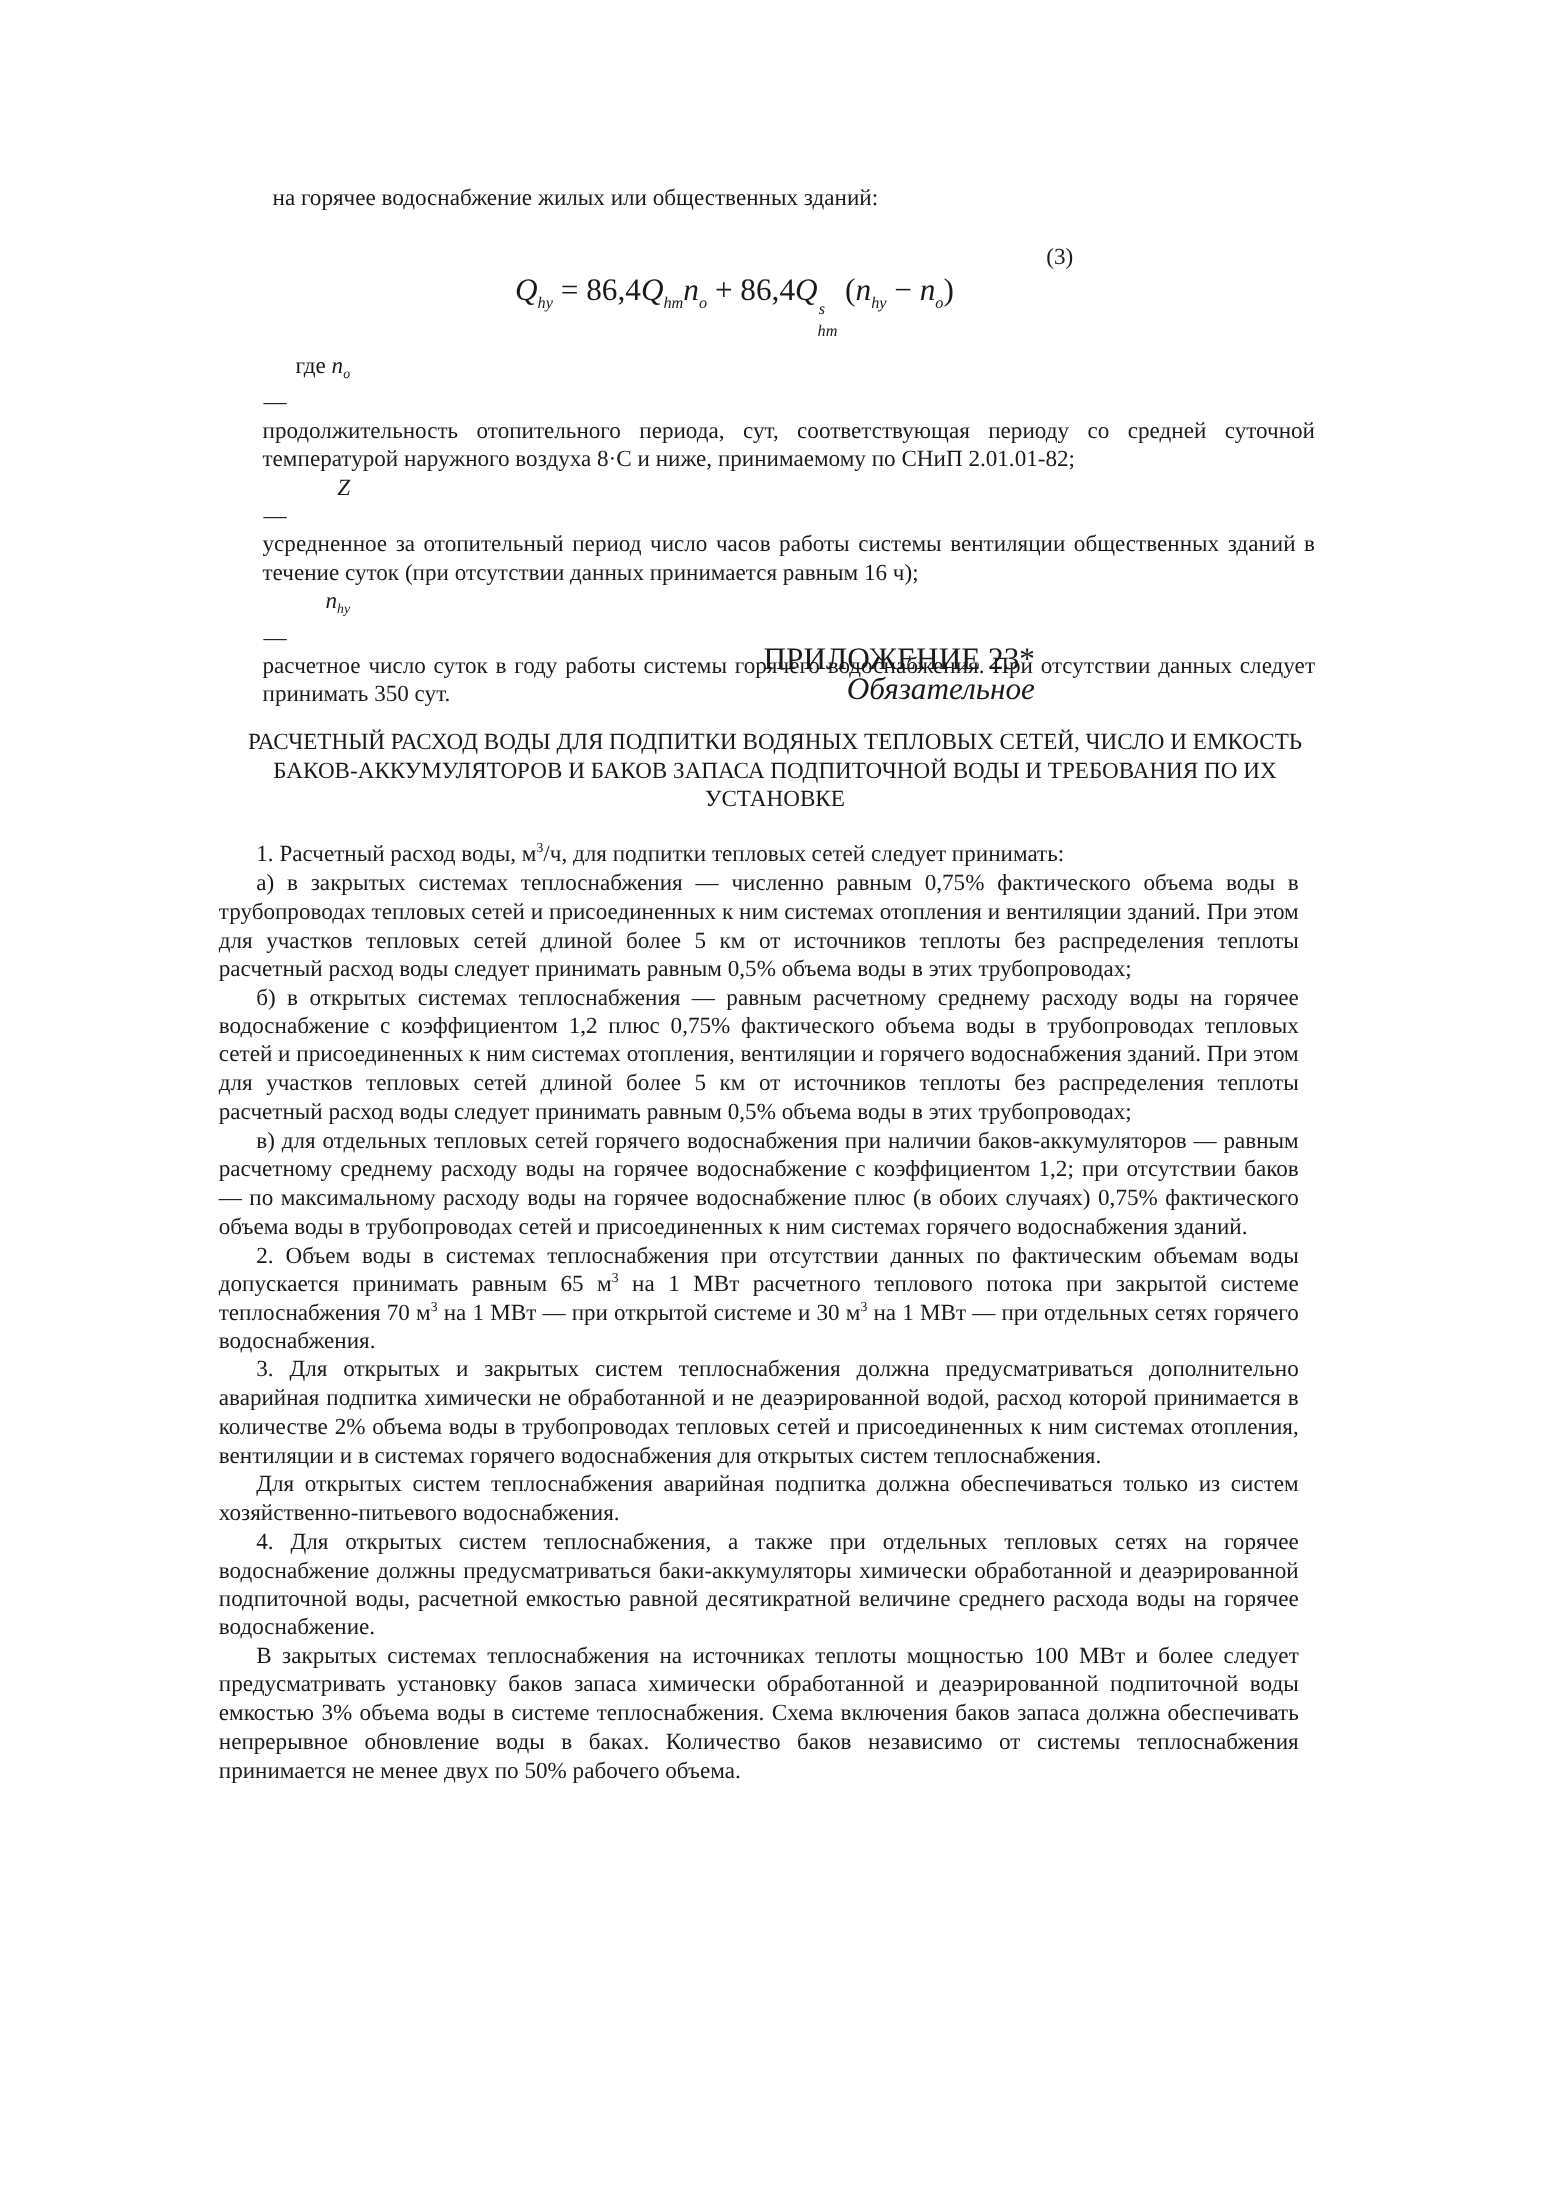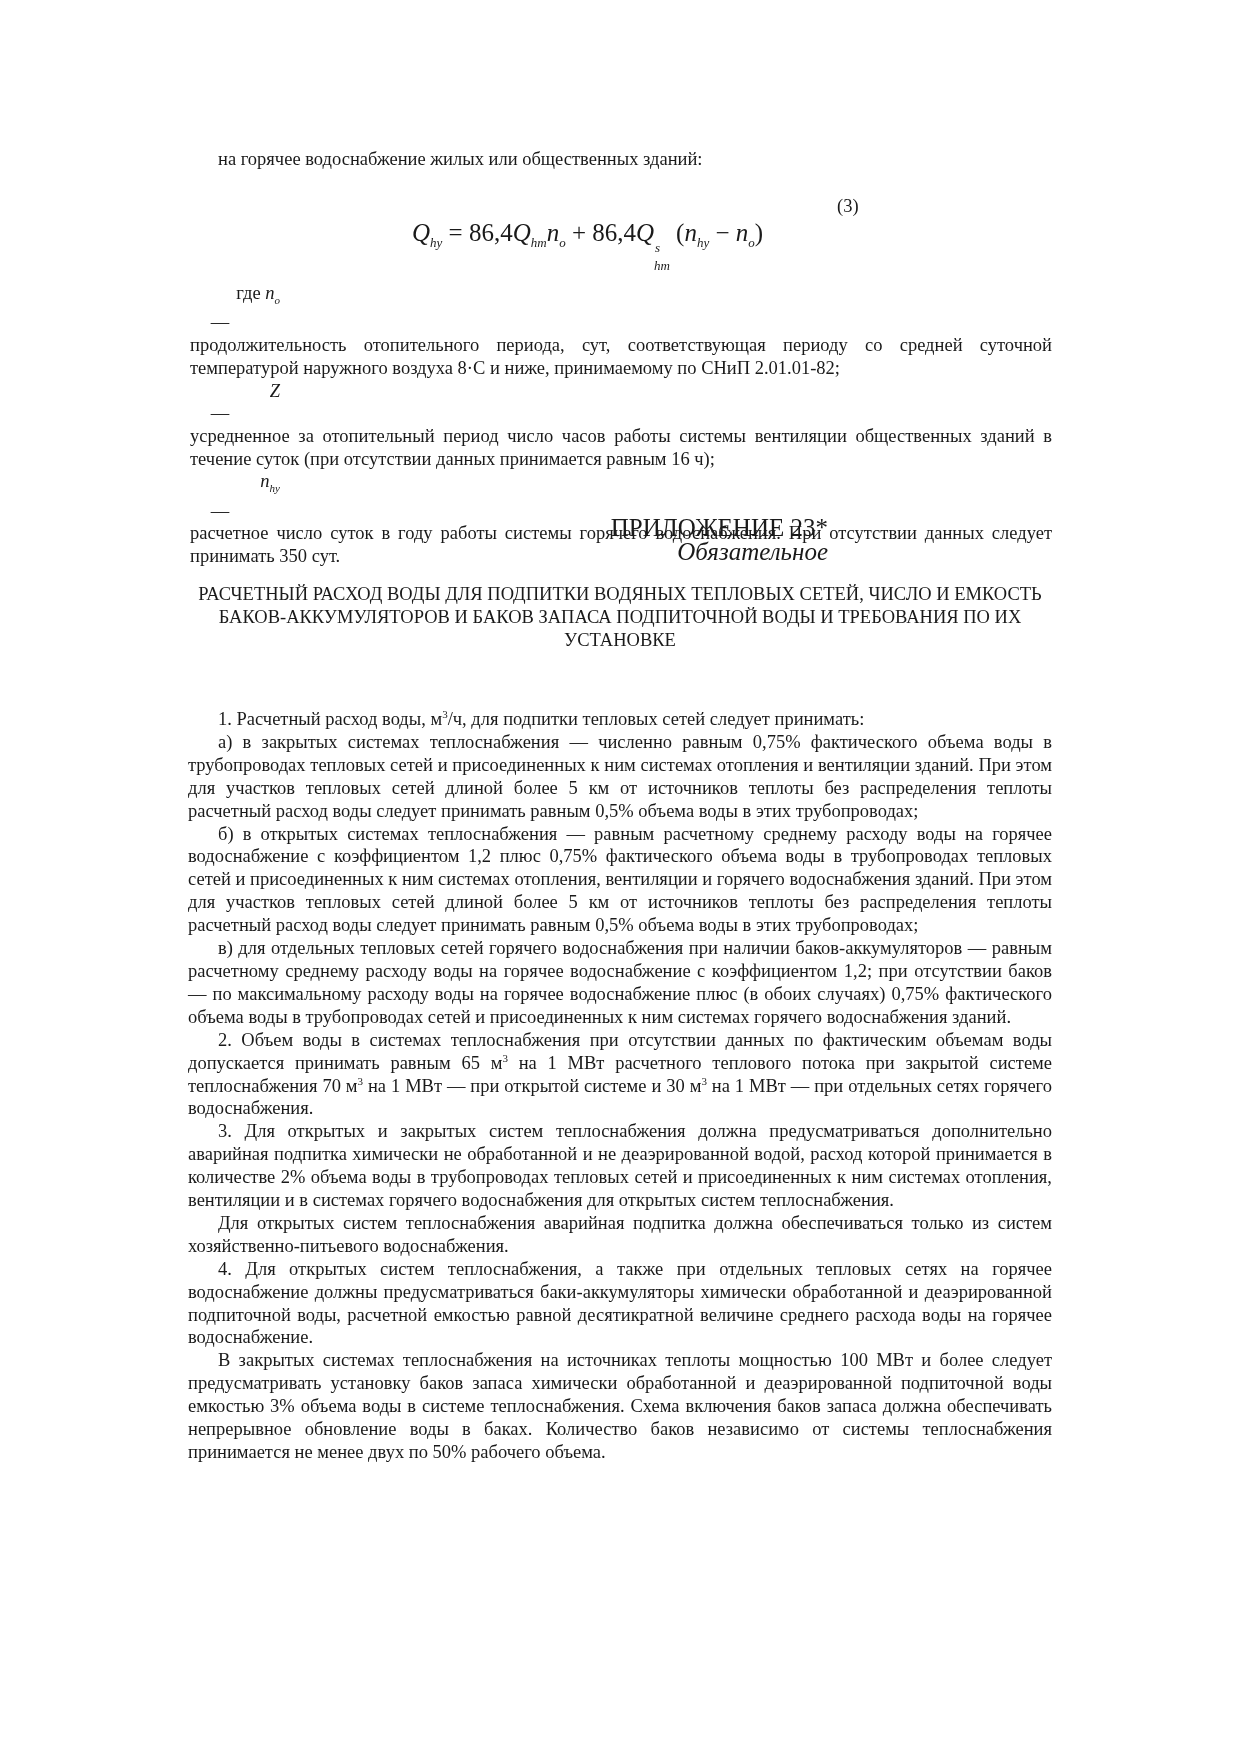--- a/index.html
+++ b/index.html
@@ -14,28 +14,28 @@
   .formula .ss { display: inline-block; position: relative; width: 22px; }
   .formula .ss .s-sup { position: absolute; left: 1px; top: -8px; font-size: 13px; font-style: italic; }
   .formula .ss .s-sub { position: absolute; left: 0; top: 10px; font-size: 13px; font-style: italic; }
 
   .defs { position: absolute; left: 190px; top: 282px; width: 862px; font-size: 18.5px; line-height: 22.7px; }
   .def-row { display: flex; flex-direction: column; }
   .def-sym { width: 90px; text-align: right; white-space: nowrap; }
   .def-sym i { font-style: italic; }
   .def-sym sub { font-size: 11px; font-style: italic; }
   .def-dash { width: 60px; text-align: center; }
-  .def-text { flex: 1; text-align: justify; }
+  .def-text { flex: 1; text-align: justify; margin-left: 20px; }
 
   .appendix { position: absolute; right: 188px; top: 516px; text-align: right; font-size: 25px; line-height: 24px; }
   .appendix .mand { font-style: italic; }
   .title { position: absolute; left: 188px; top: 583px; width: 864px; text-align: center; font-weight: normal;
            font-size: 18.5px; line-height: 23px; }
 
-  .body { position: absolute; left: 188px; top: 673px; width: 864px; font-size: 18.5px; line-height: 22.9px; margin-top: 35px; }
+  .body { position: absolute; left: 175px; top: 673px; width: 864px; font-size: 18.5px; line-height: 22.9px; }
   .body p { margin: 0; text-indent: 30px; text-align: justify; }
   .body sup { font-size: 11px; line-height: 0; }
 </style>
 </head>
 <body>
 
 <div class="page">
 
   <div class="intro">на горячее водоснабжение жилых или общественных зданий:</div>
 

